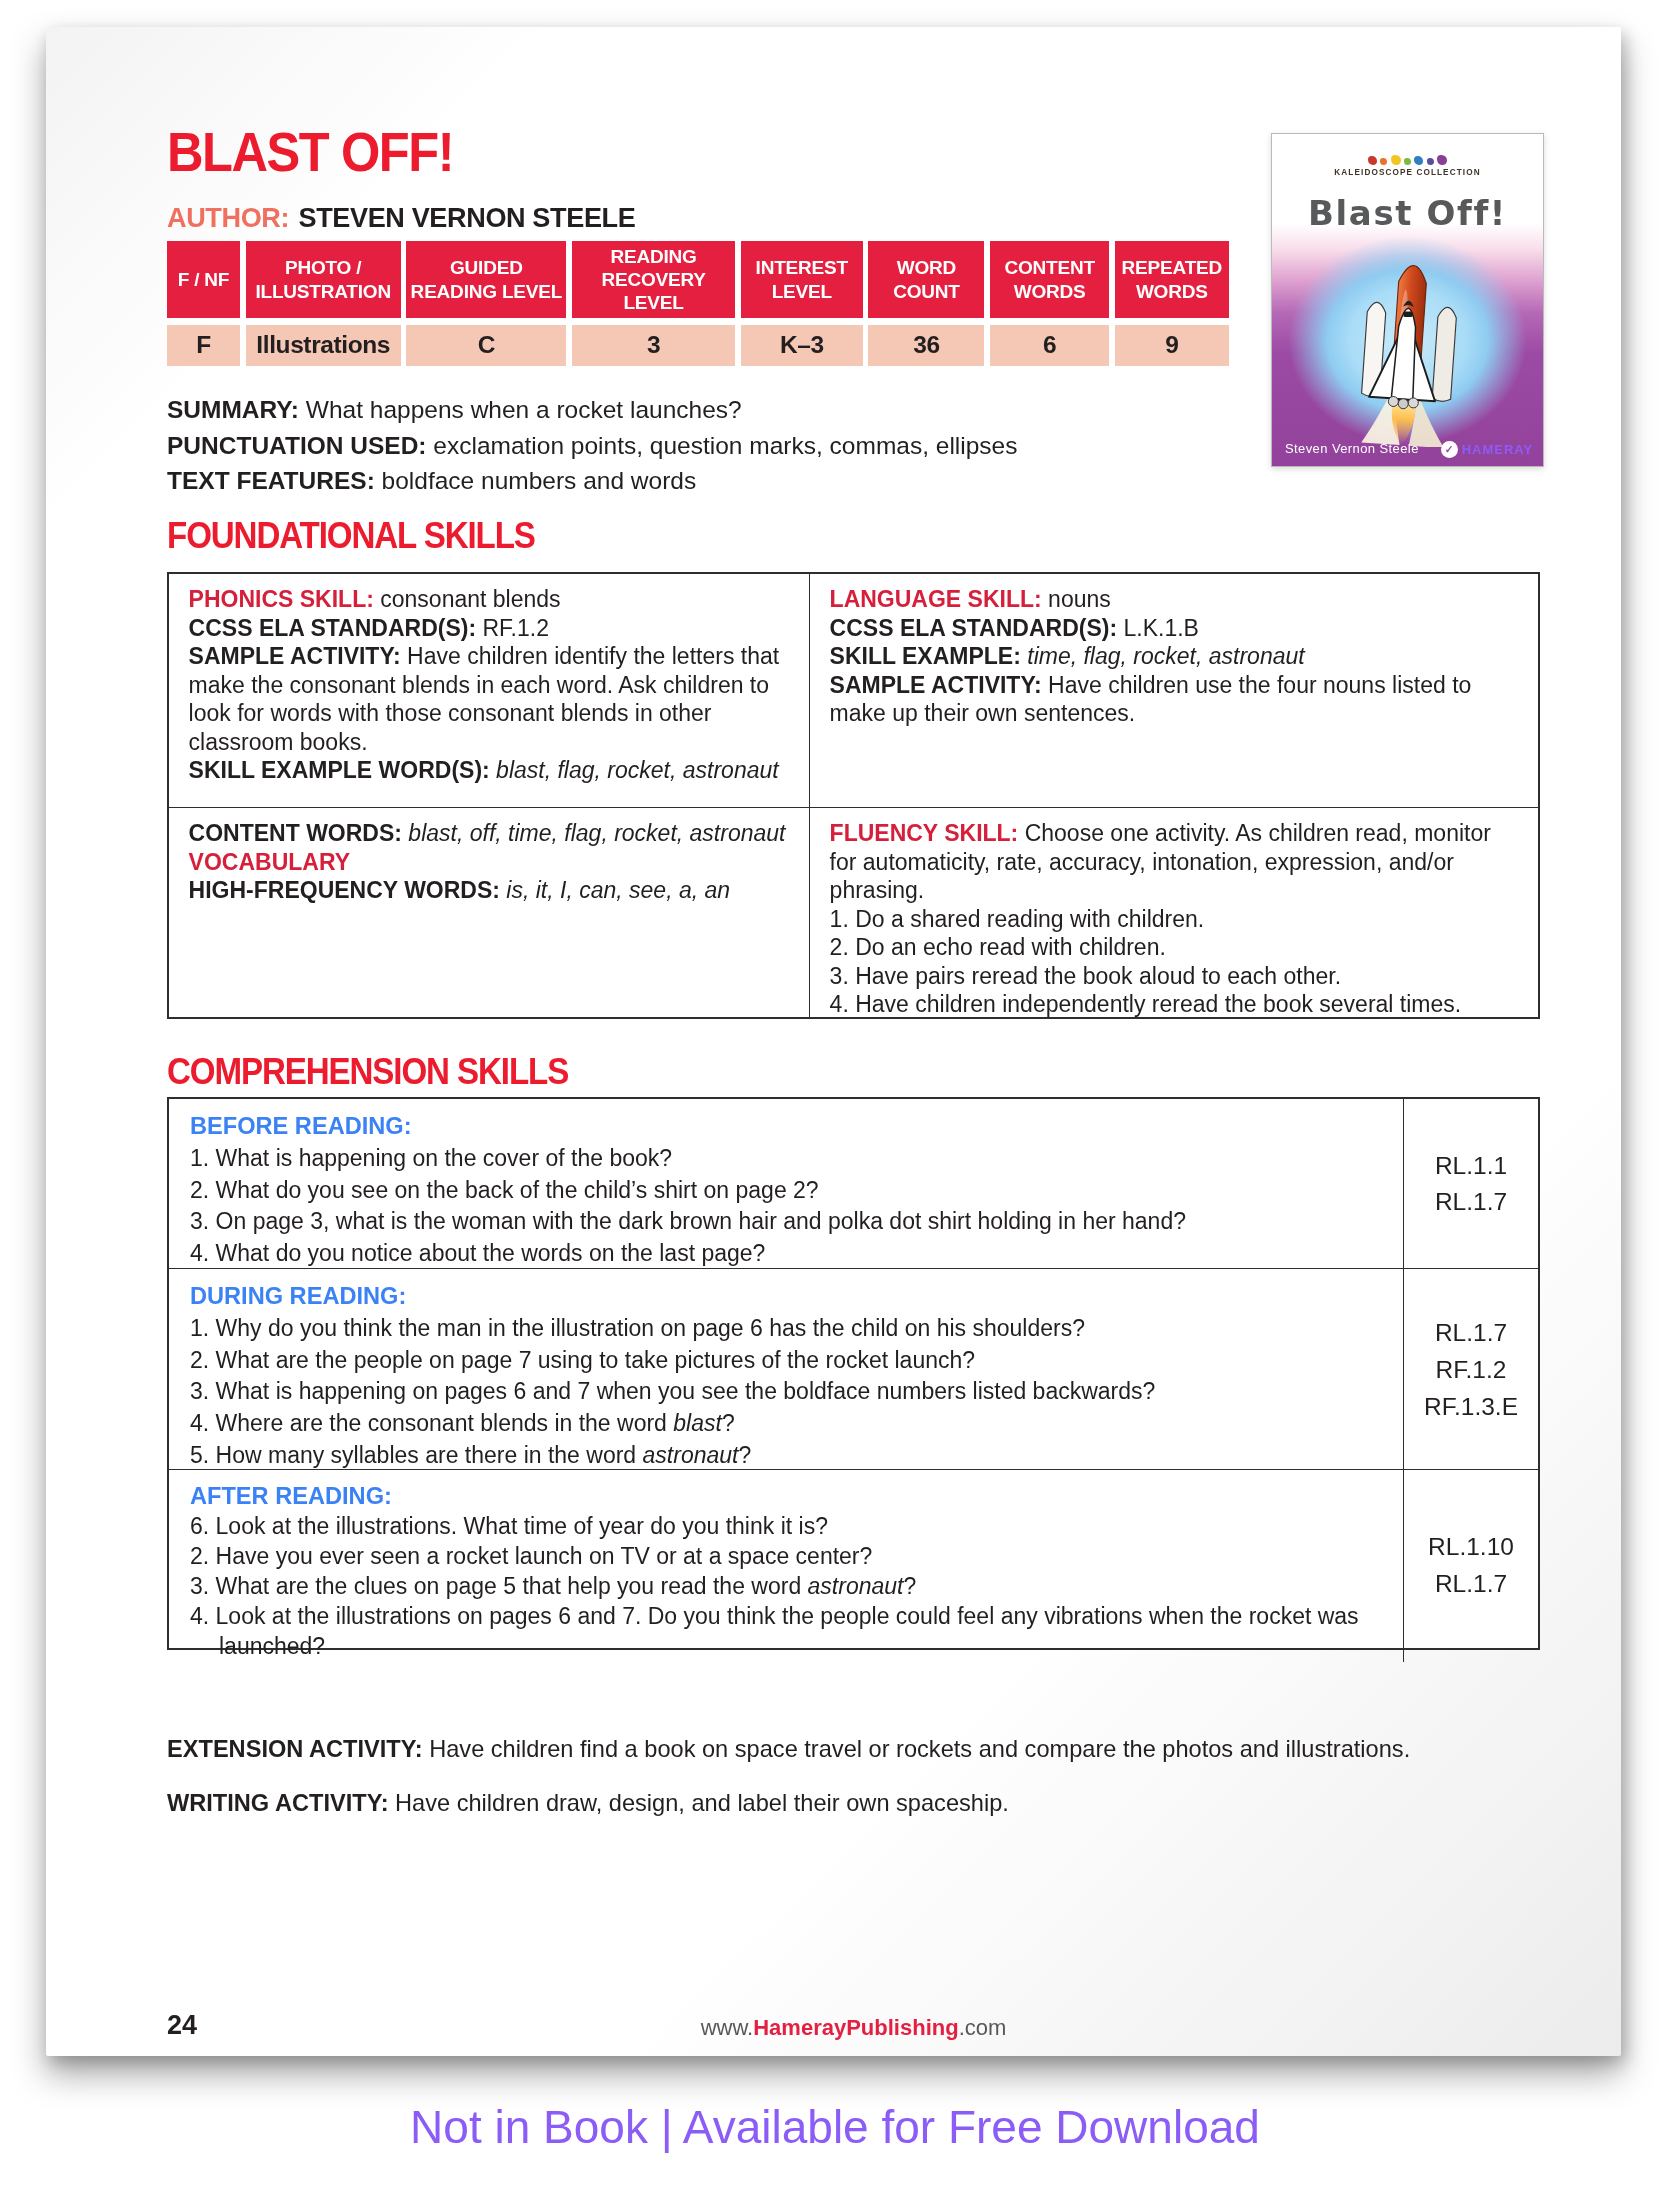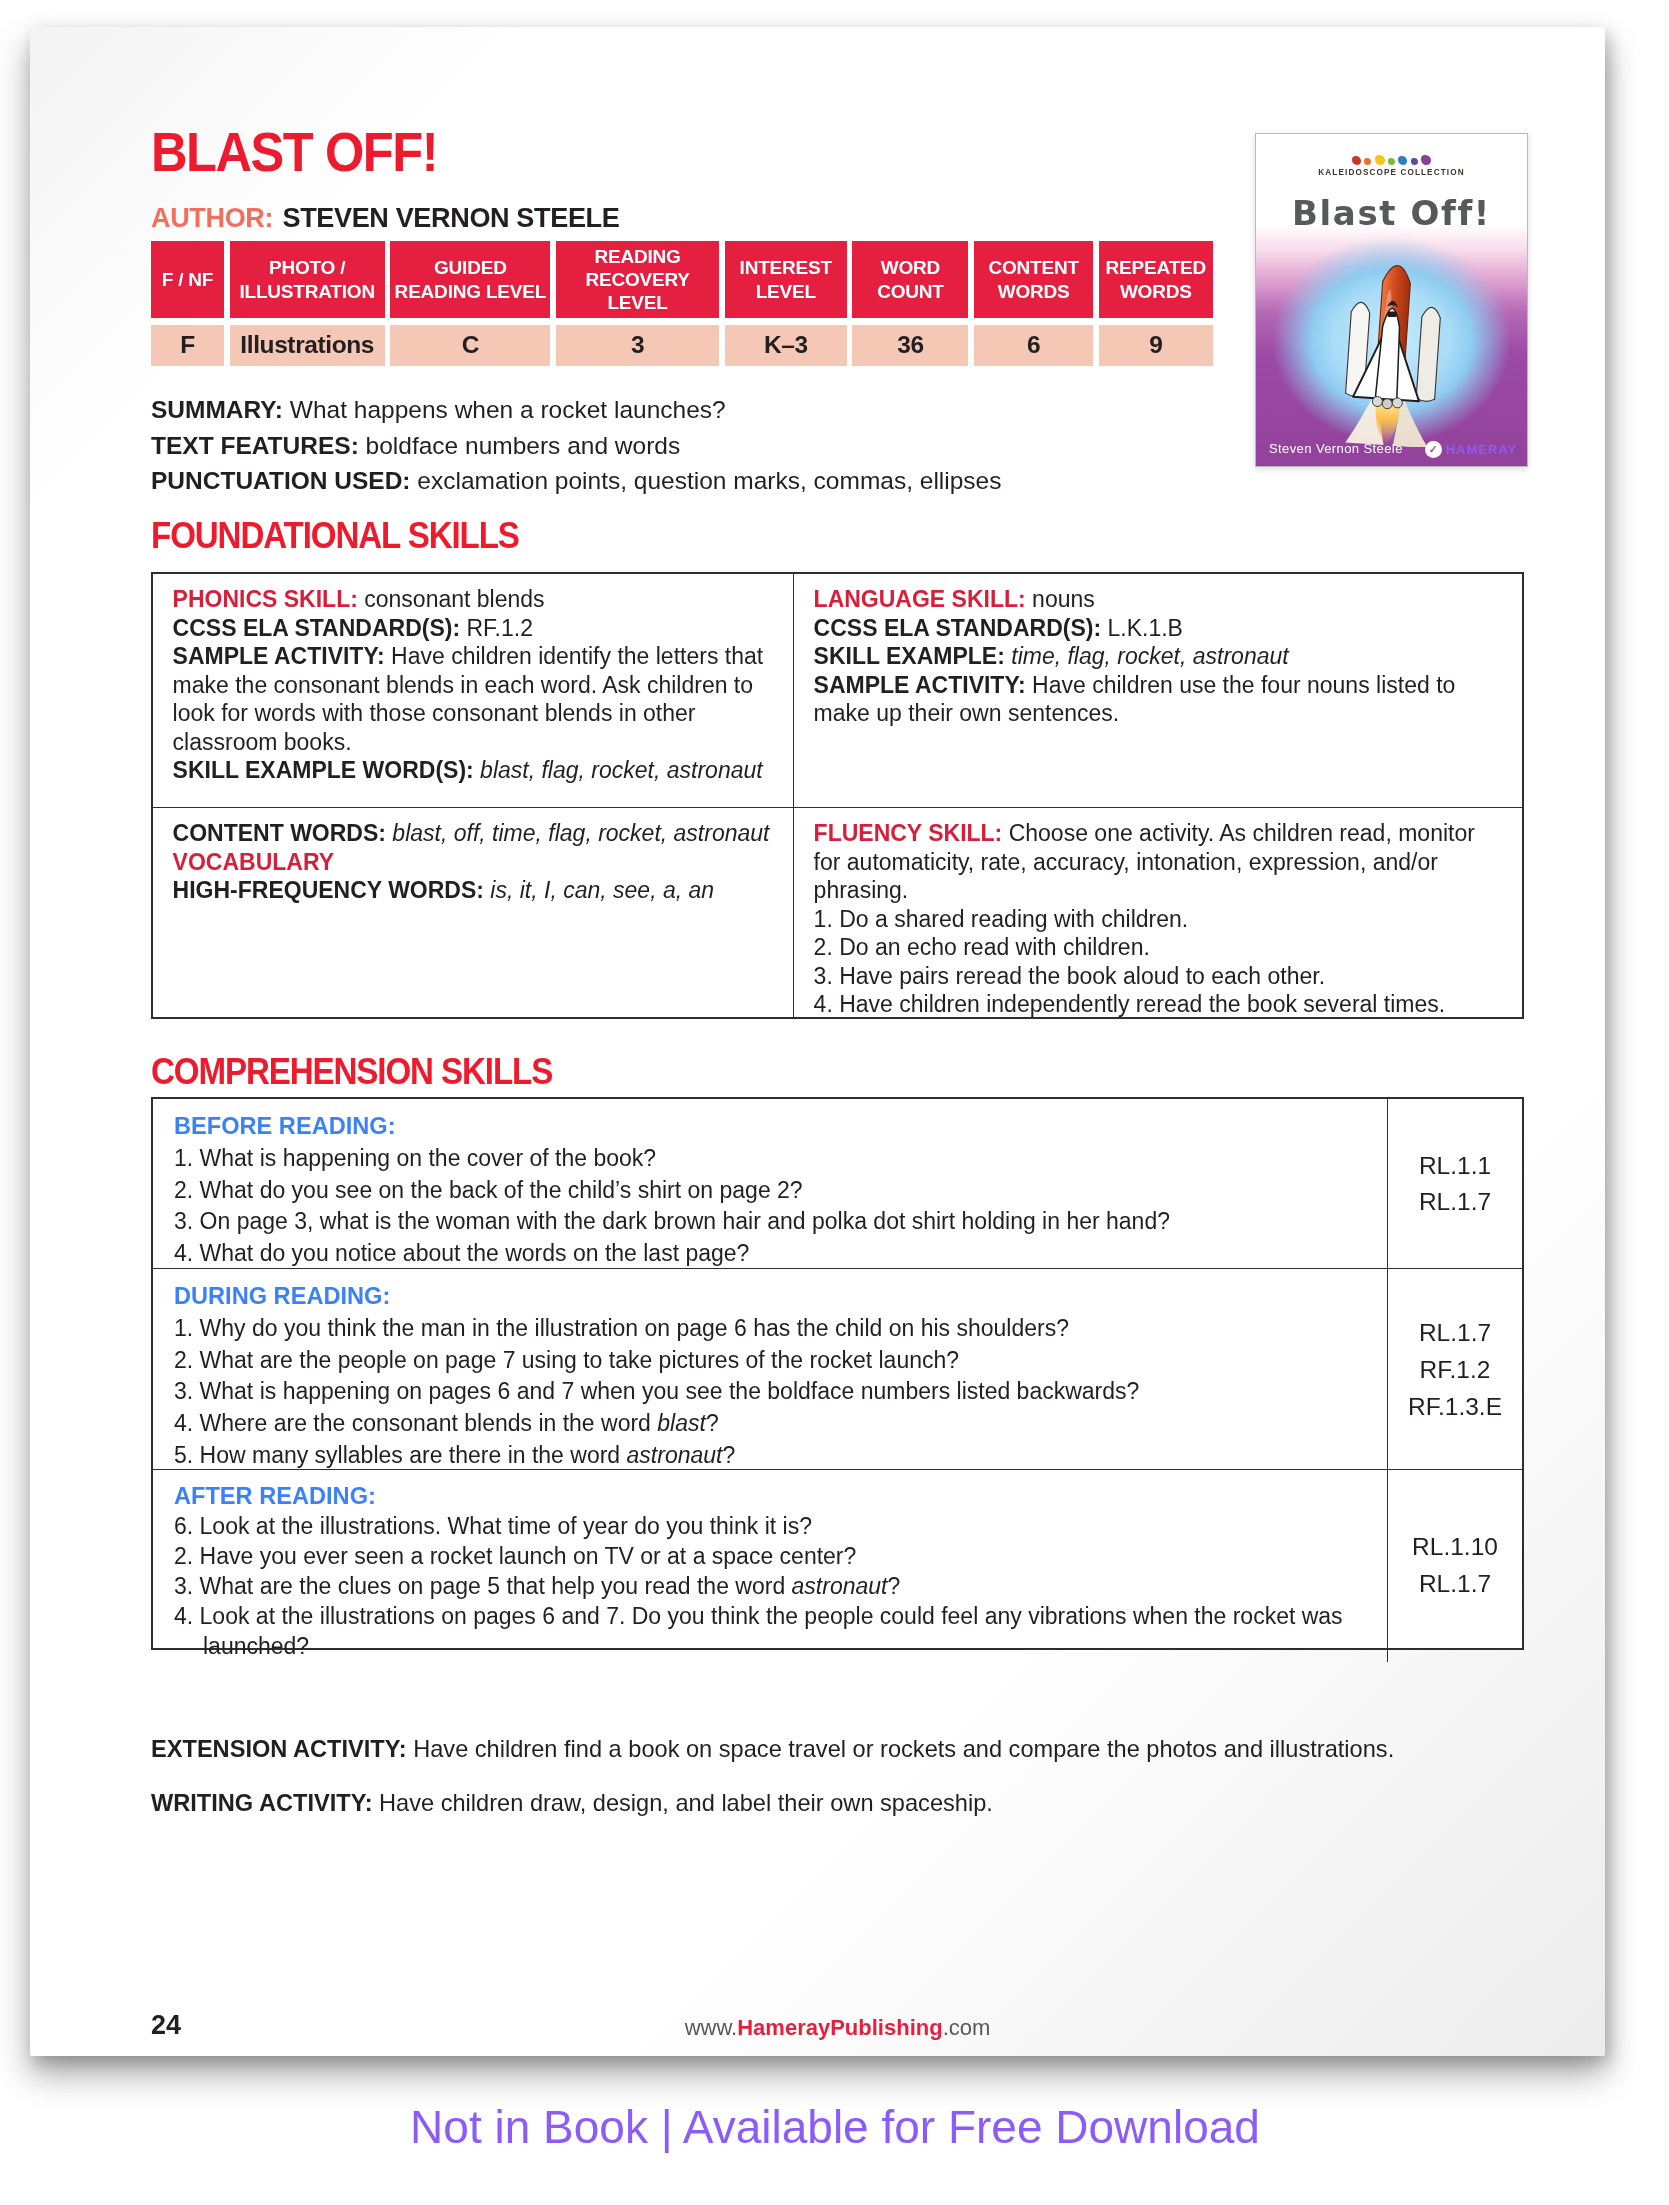--- a/index.html
+++ b/index.html
@@ -3,21 +3,21 @@
 <meta charset="utf-8">
 <style>
   * { margin:0; padding:0; box-sizing:border-box; }
   html,body { background:#ffffff; }
   body {
     width:1670px; height:2205px; position:relative;
     font-family:"Liberation Sans", sans-serif; color:#231f20;
   }
   
   #paper {
-    position:absolute; left:30px; top:27px; width:1575px; height:2029px;
+    position:absolute; left:46px; top:27px; width:1575px; height:2029px;
     background:linear-gradient(135deg,#f3f3f3 0%,#ffffff 14%,#ffffff 72%,#ececec 100%);
     box-shadow:0 18px 34px rgba(0,0,0,.35), 4.9px 6.5px 14.7px rgba(0,0,0,.18);
     border-radius:2.4px;
   }
   
   .title {
     position:absolute; left:121px; top:98px;
     font-size:55px; font-weight:800; color:#ec1b2e; letter-spacing:-1.6px;
     transform:scaleX(.92); transform-origin:left center; line-height:1;
   }
@@ -223,22 +223,22 @@
     <div class="cover-title">Blast Off!</div>
     <div class="cover-author">Steven Vernon Steele</div>
     <div class="cover-pub">
       <span class="pub-circle">✓</span>
       <span class="pub-name">HAMERAY</span>
     </div>
   </div>
 
   <div class="summary-block">
     <div><span class="b">SUMMARY:</span> <span>What happens when a rocket launches?</span></div>
+    <div><span class="b">PUNCTUATION USED:</span> <span>exclamation points, question marks, commas, ellipses</span></div>
     <div><span class="b">TEXT FEATURES:</span> <span>boldface numbers and words</span></div>
-    <div><span class="b">PUNCTUATION USED:</span> <span>exclamation points, question marks, commas, ellipses</span></div>
   </div>
 
   <div id="foundational-heading" class="section-heading">FOUNDATIONAL SKILLS</div>
 
   <div class="f-box">
     <div class="f-cell c1 r1">
       <div><span class="red-label">PHONICS SKILL:</span> <span>consonant blends</span></div>
       <div><span class="b">CCSS ELA STANDARD(S):</span> <span>RF.1.2</span></div>
       <div><span class="b">SAMPLE ACTIVITY:</span> <span>Have children identify the letters that make the consonant blends in each word. Ask children to look for words with those consonant blends in other classroom books.</span></div>
       <div><span class="b">SKILL EXAMPLE WORD(S):</span> <span class="it">blast, flag, rocket, astronaut</span></div>

